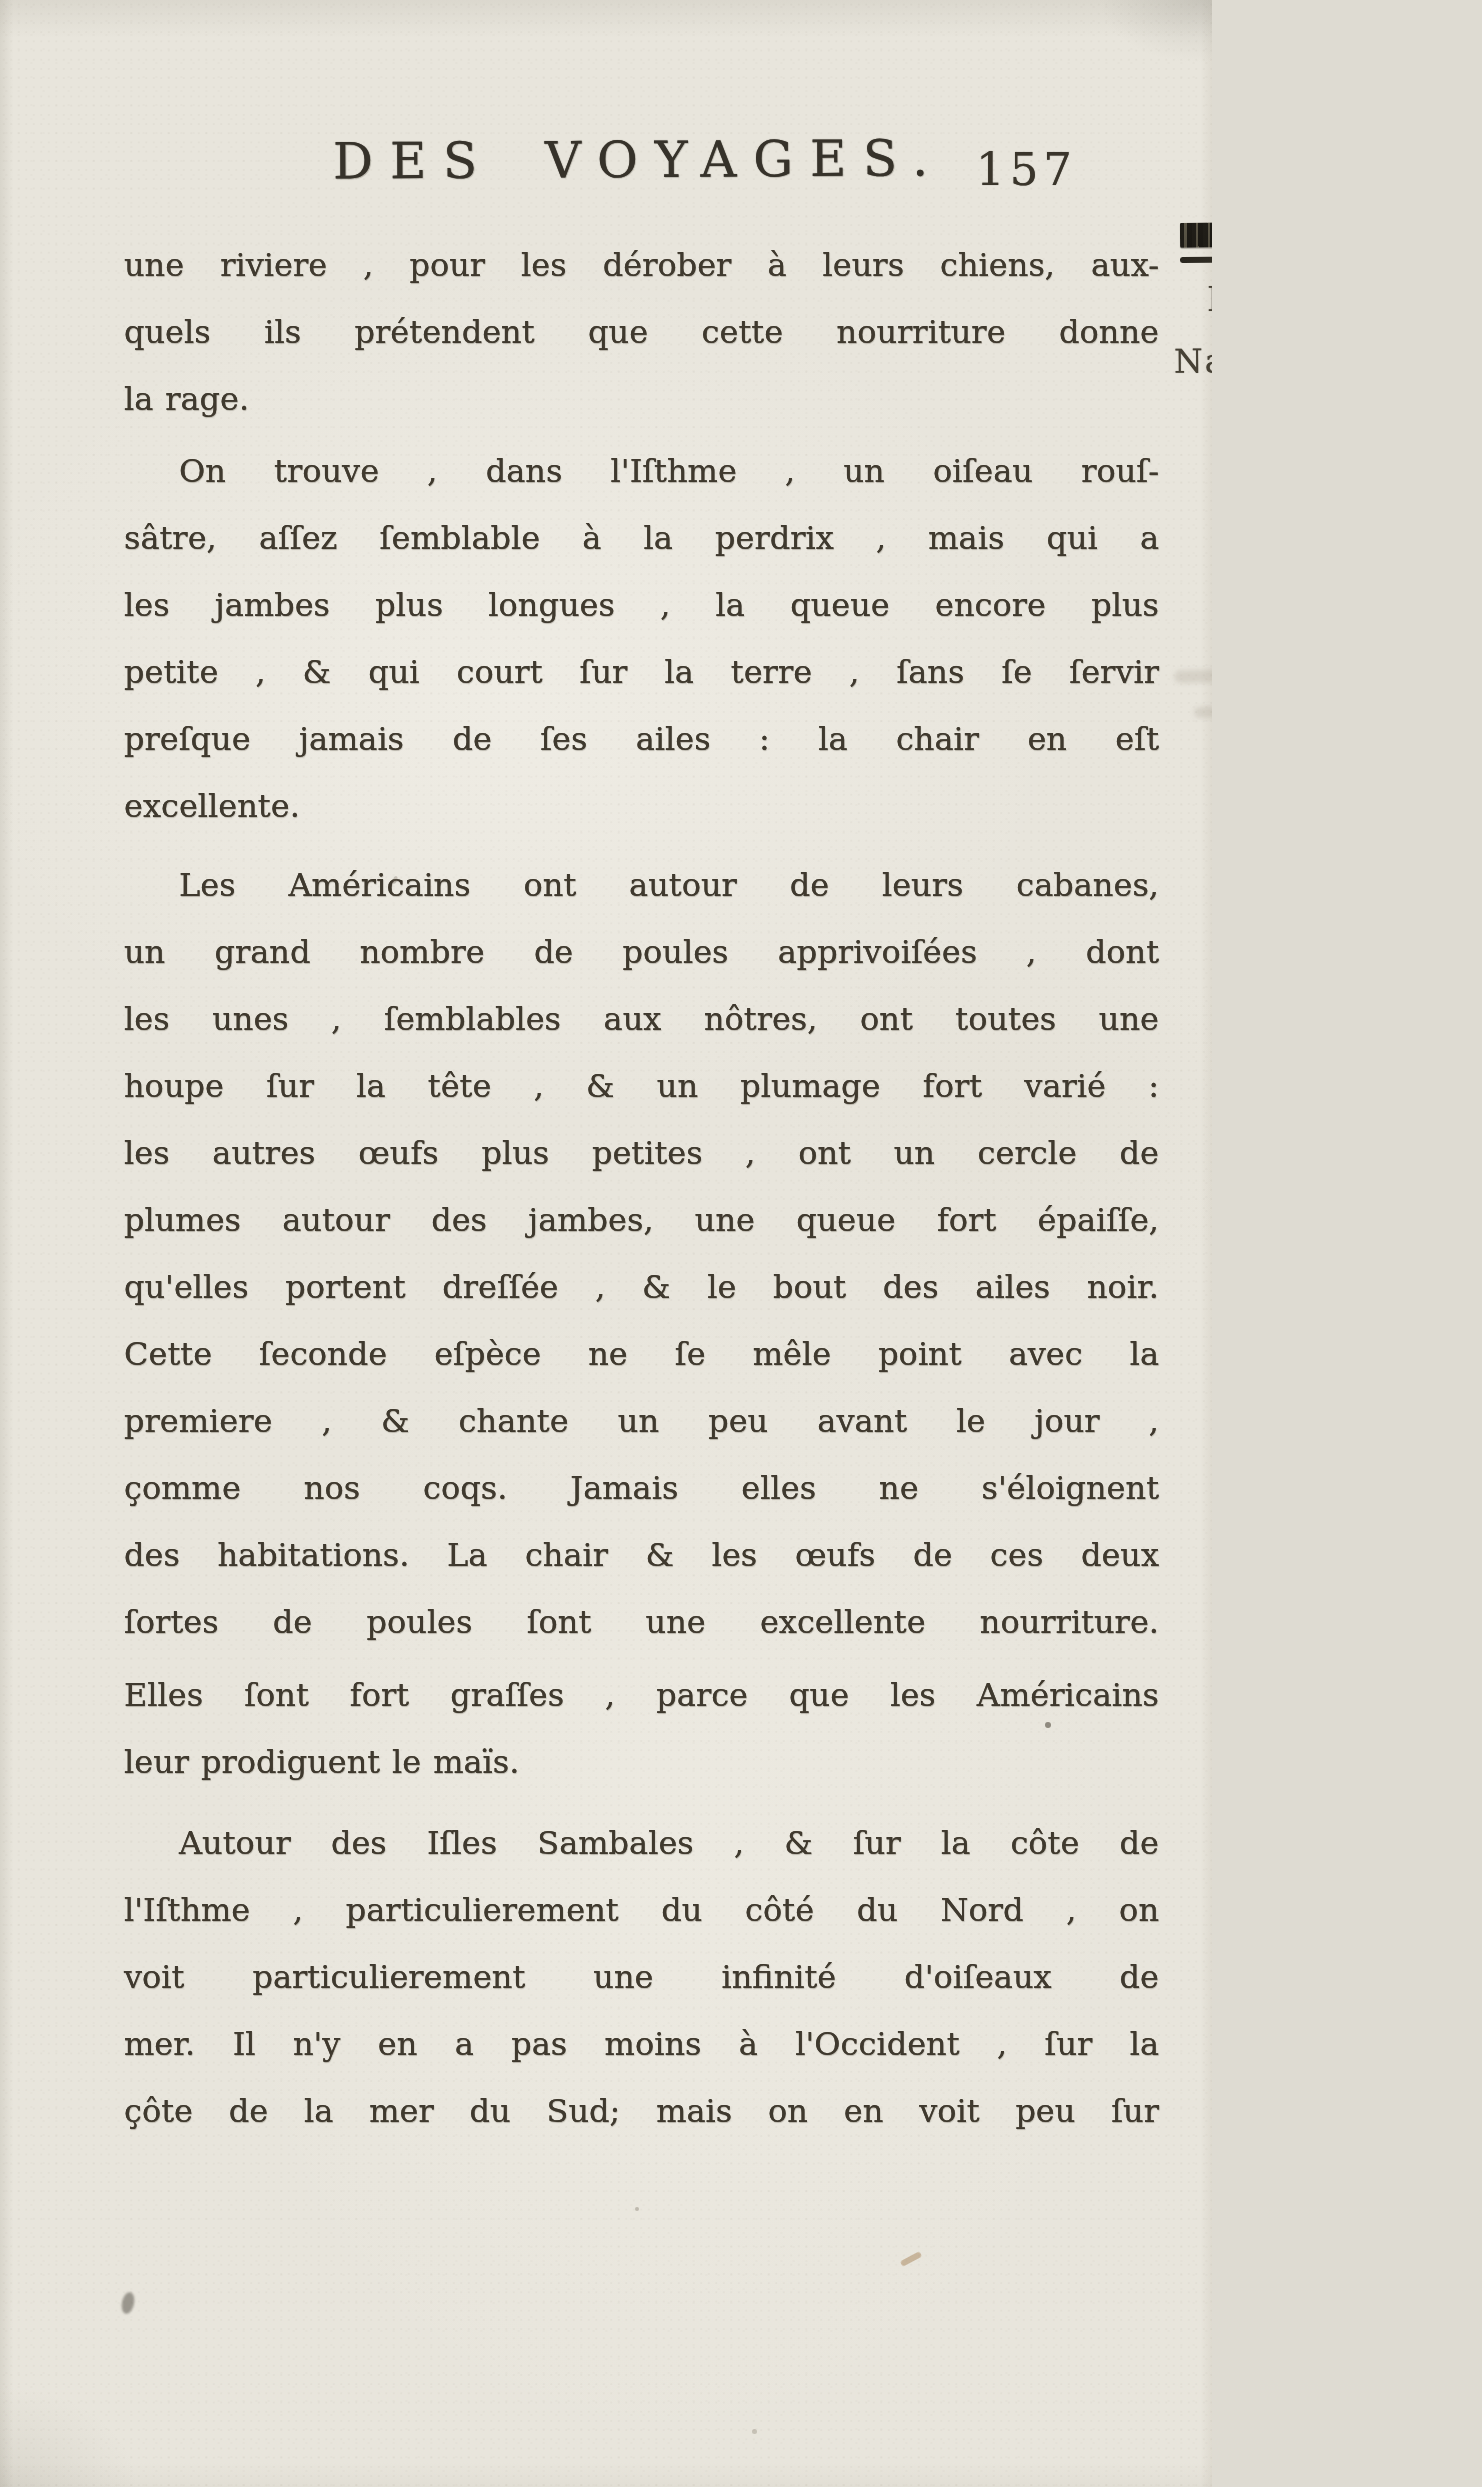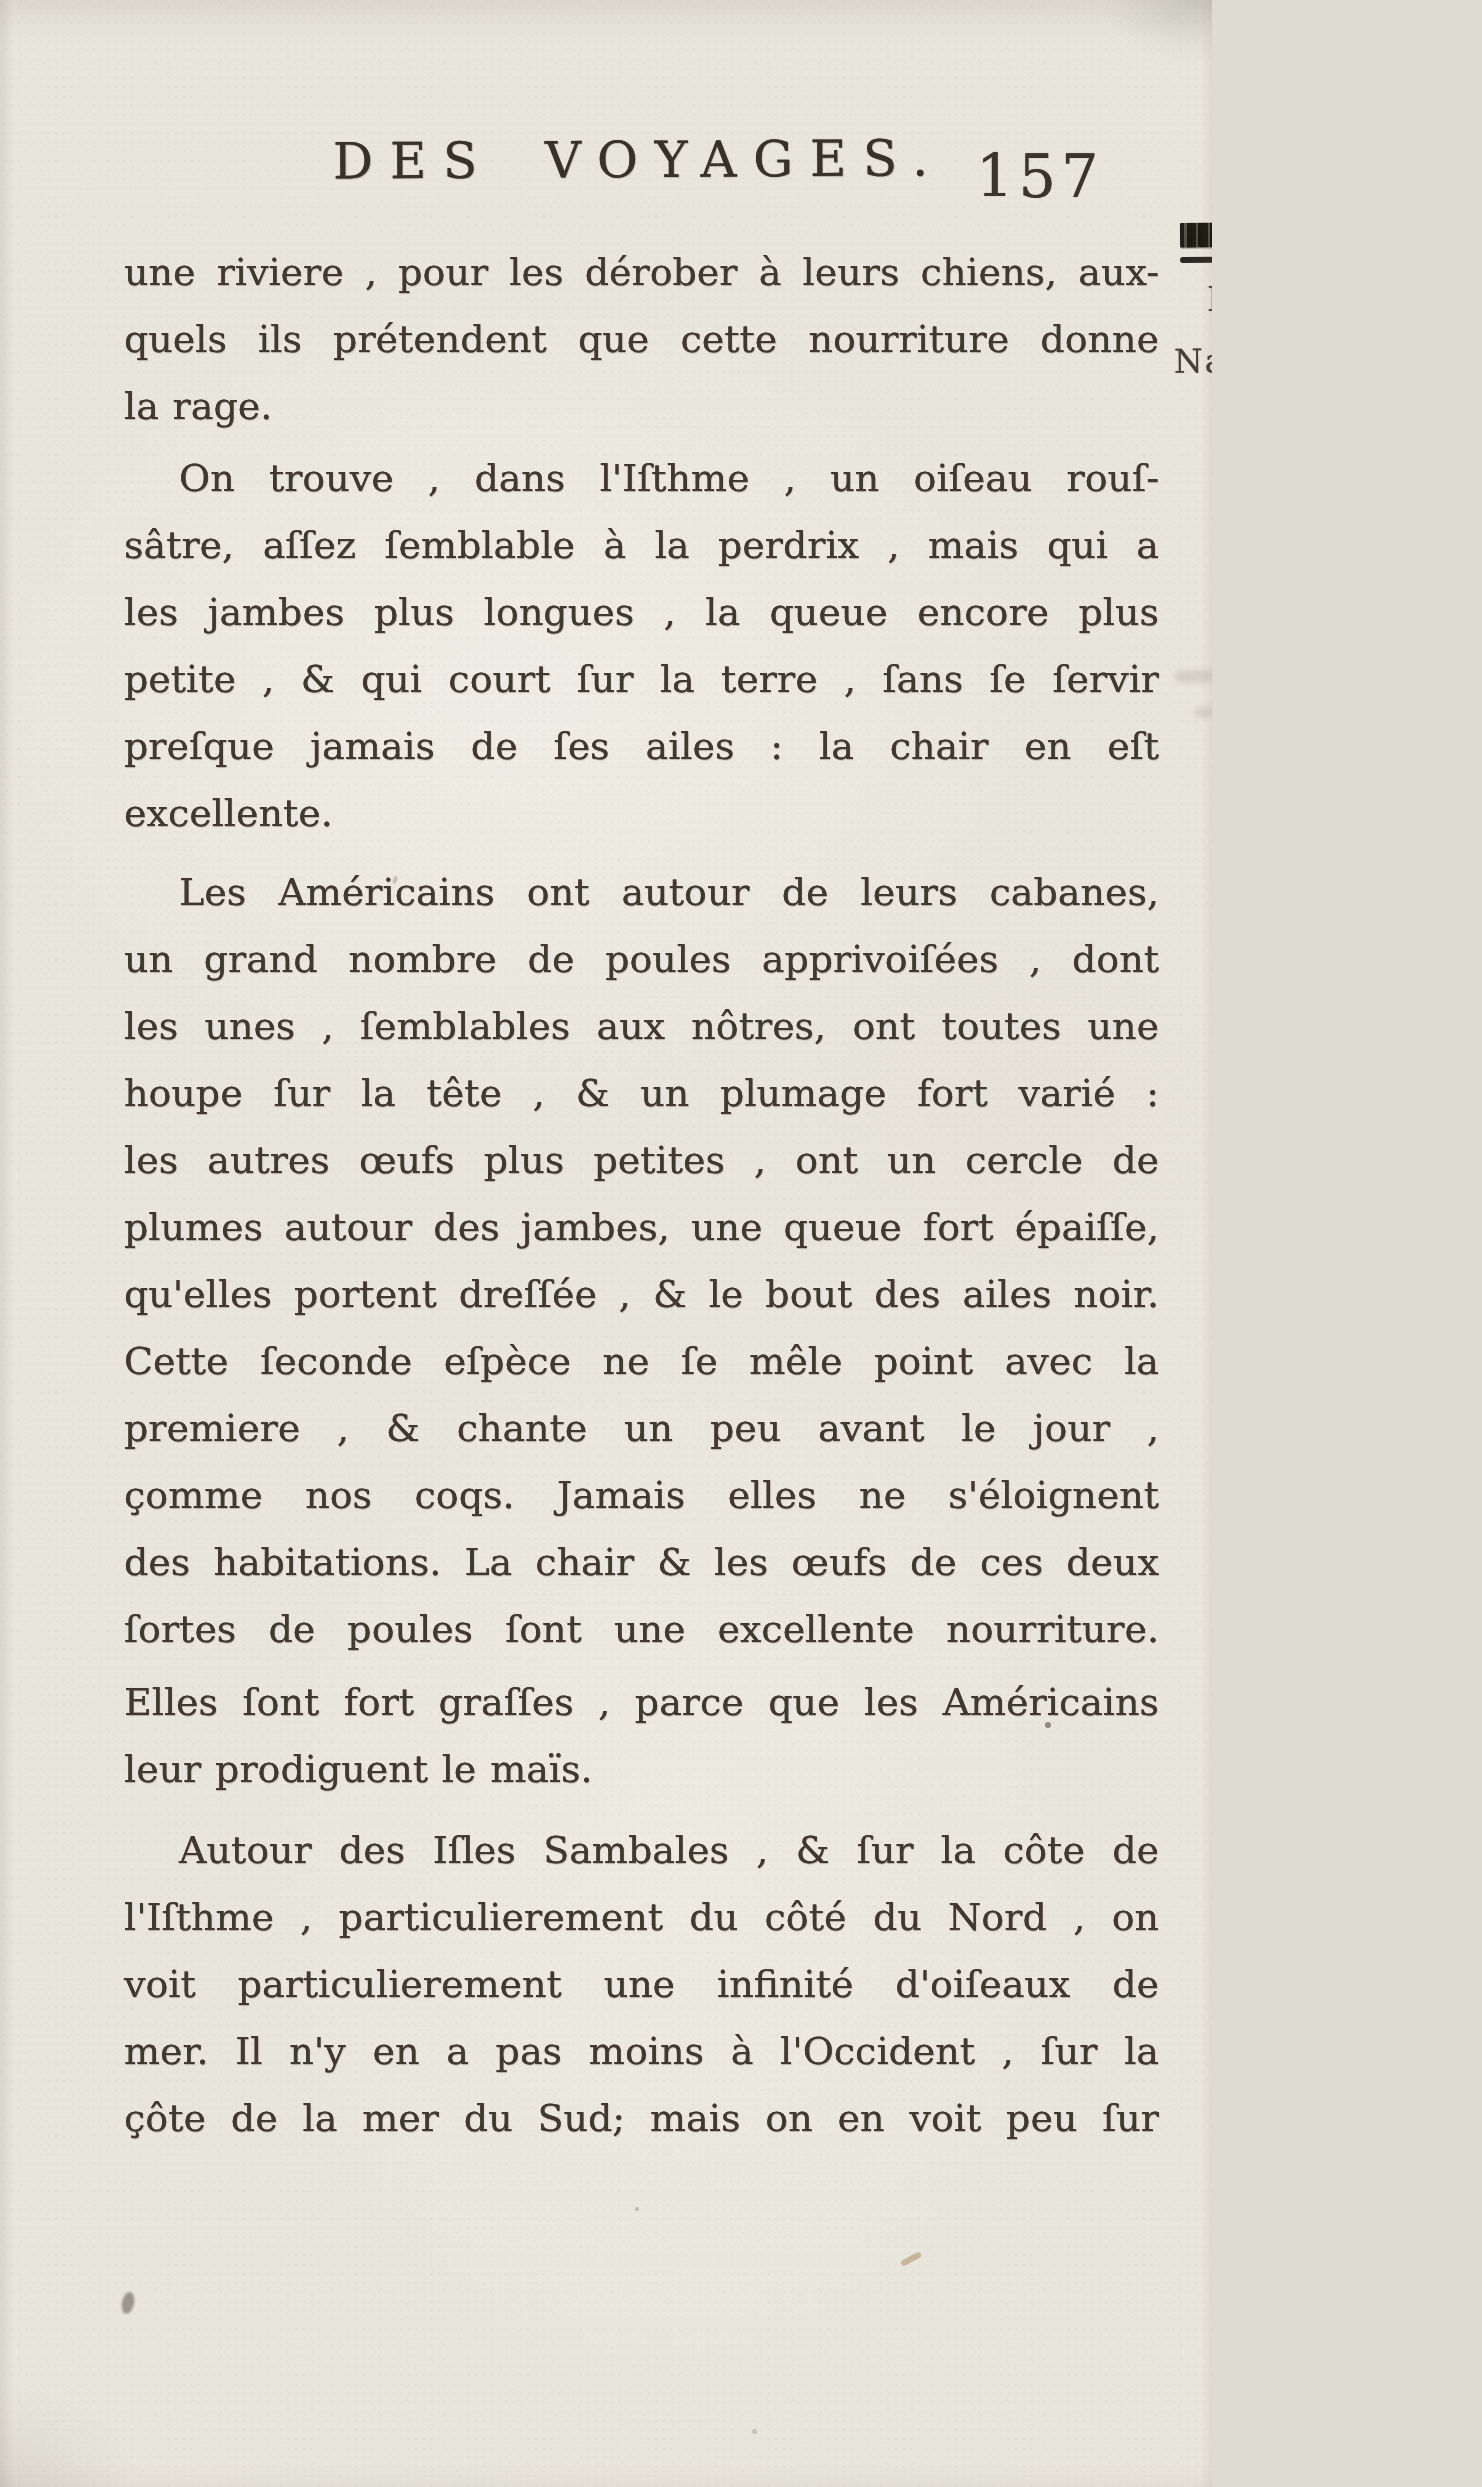--- a/index.html
+++ b/index.html
@@ -34,21 +34,21 @@
   .head-title{
     position:absolute;left:333px;top:135px;
     font-size:50px;line-height:1;letter-spacing:16.7px;word-spacing:18.4px;
     color:#36322a;
     text-shadow:0 0 0.8px rgba(50,45,36,0.8), 0.8px 0.8px 0.8px rgba(60,54,42,0.25);
     transform:rotate(-0.3deg);
     white-space:nowrap;
   }
   .page-num{
     position:absolute;left:976px;top:147px;
-    font-size:59px;line-height:1;letter-spacing:5px;
+    font-size:45px;line-height:1;letter-spacing:5px;
     color:#3a352b;
     text-shadow:0 0 0.8px rgba(50,45,36,0.8);
   }
 
   
   .ornament-band{
     position:absolute;left:1180px;top:222px;width:202px;height:25px;
     background:
       repeating-linear-gradient(90deg, rgba(30,28,22,0.95) 0 4.2px, rgba(95,90,74,0.8) 4.2px 6.7px, rgba(25,23,18,0.92) 6.7px 11.7px),
       linear-gradient(#4a463a,#221f18);
@@ -71,22 +71,22 @@
     position:absolute;color:#464135;
     font-size:33px;line-height:1;letter-spacing:1.7px;
     text-shadow:0 0 0.8px rgba(60,54,44,0.6);
     white-space:nowrap;
   }
   .note-line.l1{left:1207px;top:283px;}
   .note-line.l2{left:1174px;top:344px;transform:rotate(-0.4deg);}
 
   
   .text-block{
-    position:absolute;left:124px;top:239px;width:1035px;
-    font-size:38px;color:#3f392e;
+    position:absolute;left:124px;top:232px;width:1035px;
+    font-size:32px;color:#3f392e;
     text-shadow:0 0 0.6px rgba(64,56,44,0.85), 0.5px 0.7px 0.8px rgba(64,56,44,0.3);
     word-spacing:1.7px;
   }
   .line{
     height:67px;line-height:67px;
     text-align:justify;text-align-last:justify;
     white-space:nowrap;
   }
   .line.para-end{text-align-last:left;white-space:normal;}
   .line.indent{text-indent:55px;}

